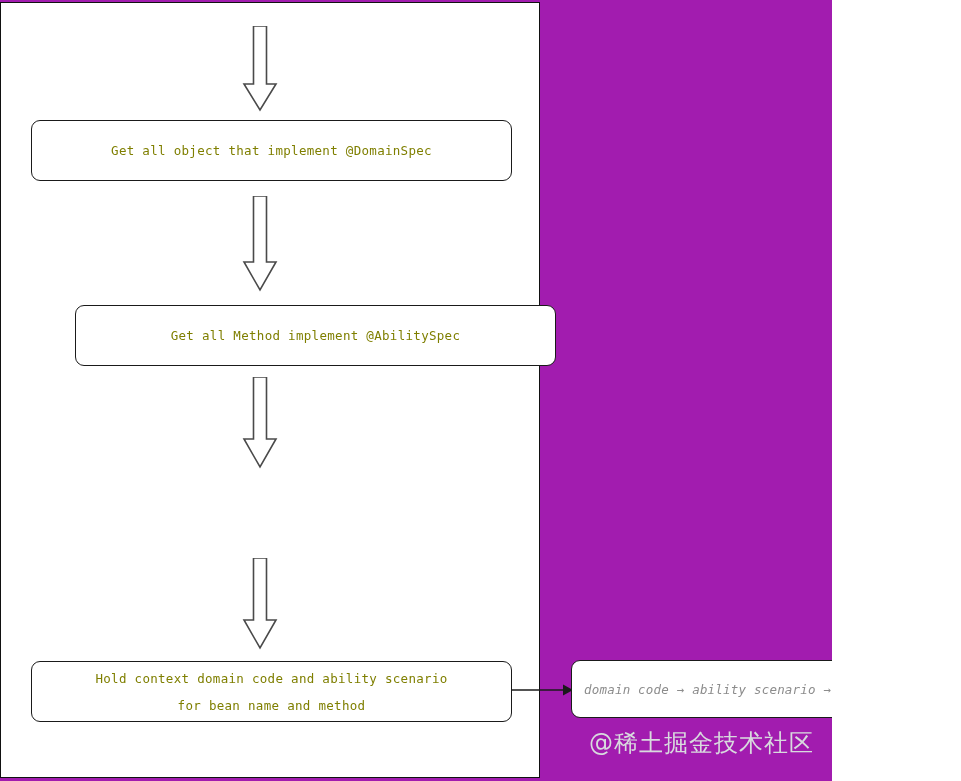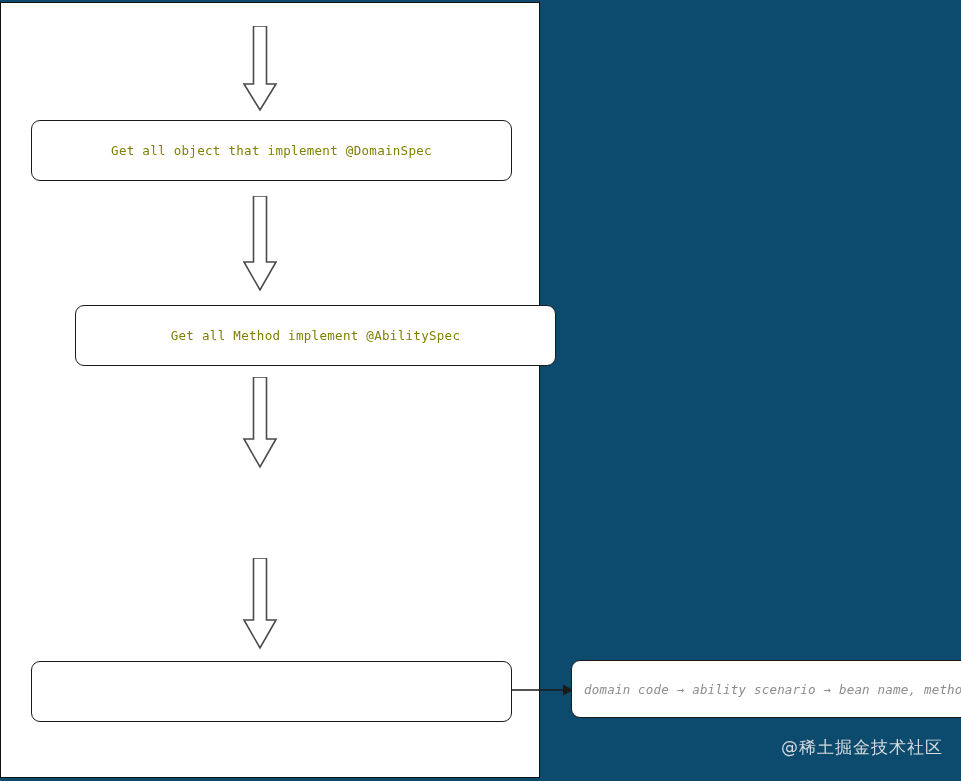--- a/index.html
+++ b/index.html
@@ -5,23 +5,23 @@
   html, body {
     margin: 0;
     padding: 0;
     background: #ffffff;
   }
   body {
     font-family: "DejaVu Sans Mono", monospace;
   }
   #canvas {
     position: relative;
-    width: 961px;
+    width: 832px;
     height: 781px;
-    background: #0c4a6e;
+    background: #a21caf;
     overflow: hidden;
   }
 
   
   .flow-frame {
     position: absolute;
     left: 0px;
     top: 2px;
     width: 540px;
     height: 776px;
@@ -105,21 +105,21 @@
   }
   .connector svg { display: block; width: 100%; height: 100%; }
 
   
   .watermark {
     position: absolute;
     right: 18px;
     bottom: 22px;
     color: #d8dade;
     font-family: "DejaVu Sans", sans-serif;
-    font-size: 17px;
+    font-size: 24px;
     letter-spacing: 1px;
     white-space: nowrap;
   }
 </style>
 </head>
 <body>
 
 <div id="canvas">
 
   <div class="flow-frame"></div>
@@ -151,20 +151,22 @@
   </div>
 
 
   <div class="block-arrow" id="arrow-4">
     <svg viewBox="0 0 40 92" preserveAspectRatio="none">
       <polygon points="13.5,0 26.5,0 26.5,62 36,62 20,90 4,62 13.5,62" fill="#ffffff" stroke="#4a4a4a" stroke-width="1.6" stroke-linejoin="miter"></polygon>
     </svg>
   </div>
 
   <div class="proc-box" id="box-4">
+    <span class="proc-line">Hold context domain code and ability scenario</span>
+    <span class="proc-line">for bean name and method</span>
   </div>
 
   <div class="connector">
     <svg viewBox="0 0 62 22" preserveAspectRatio="none">
       <line x1="0" y1="11" x2="52" y2="11" stroke="#1a1a1a" stroke-width="1.3"></line>
       <polygon points="52,5.5 62,11 52,16.5" fill="#1a1a1a"></polygon>
     </svg>
   </div>
 
   <div class="note-box">

